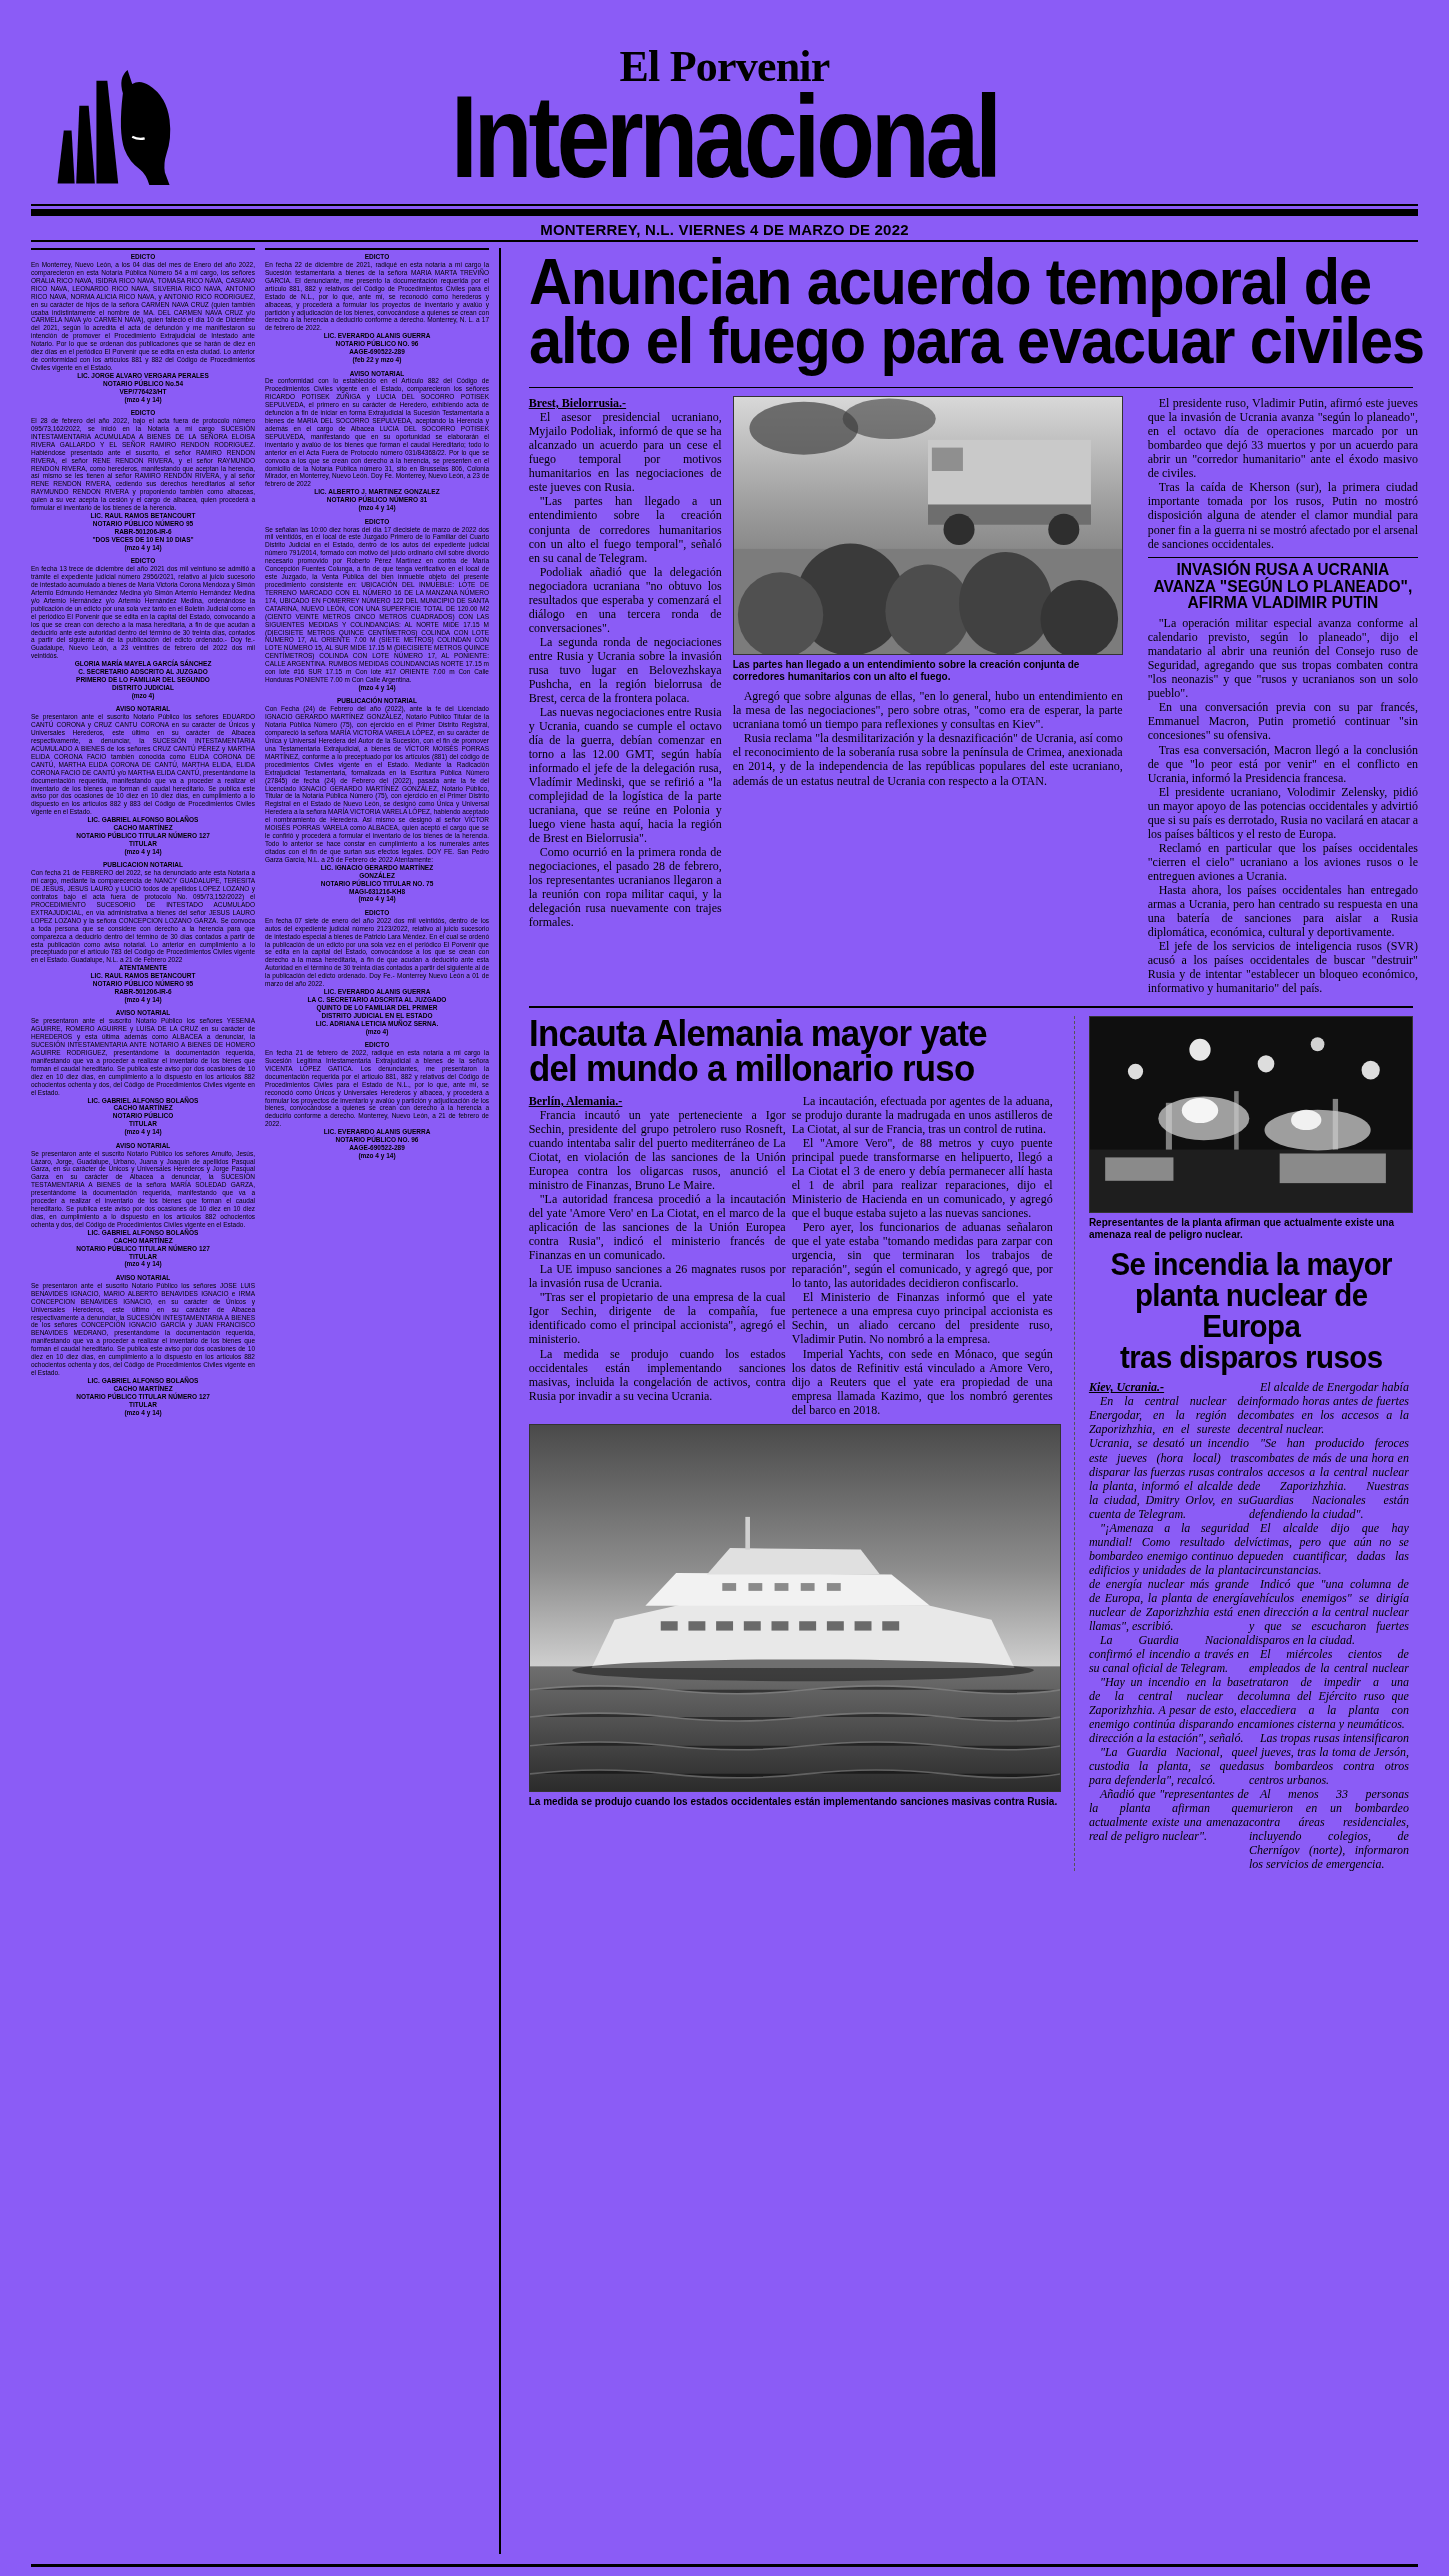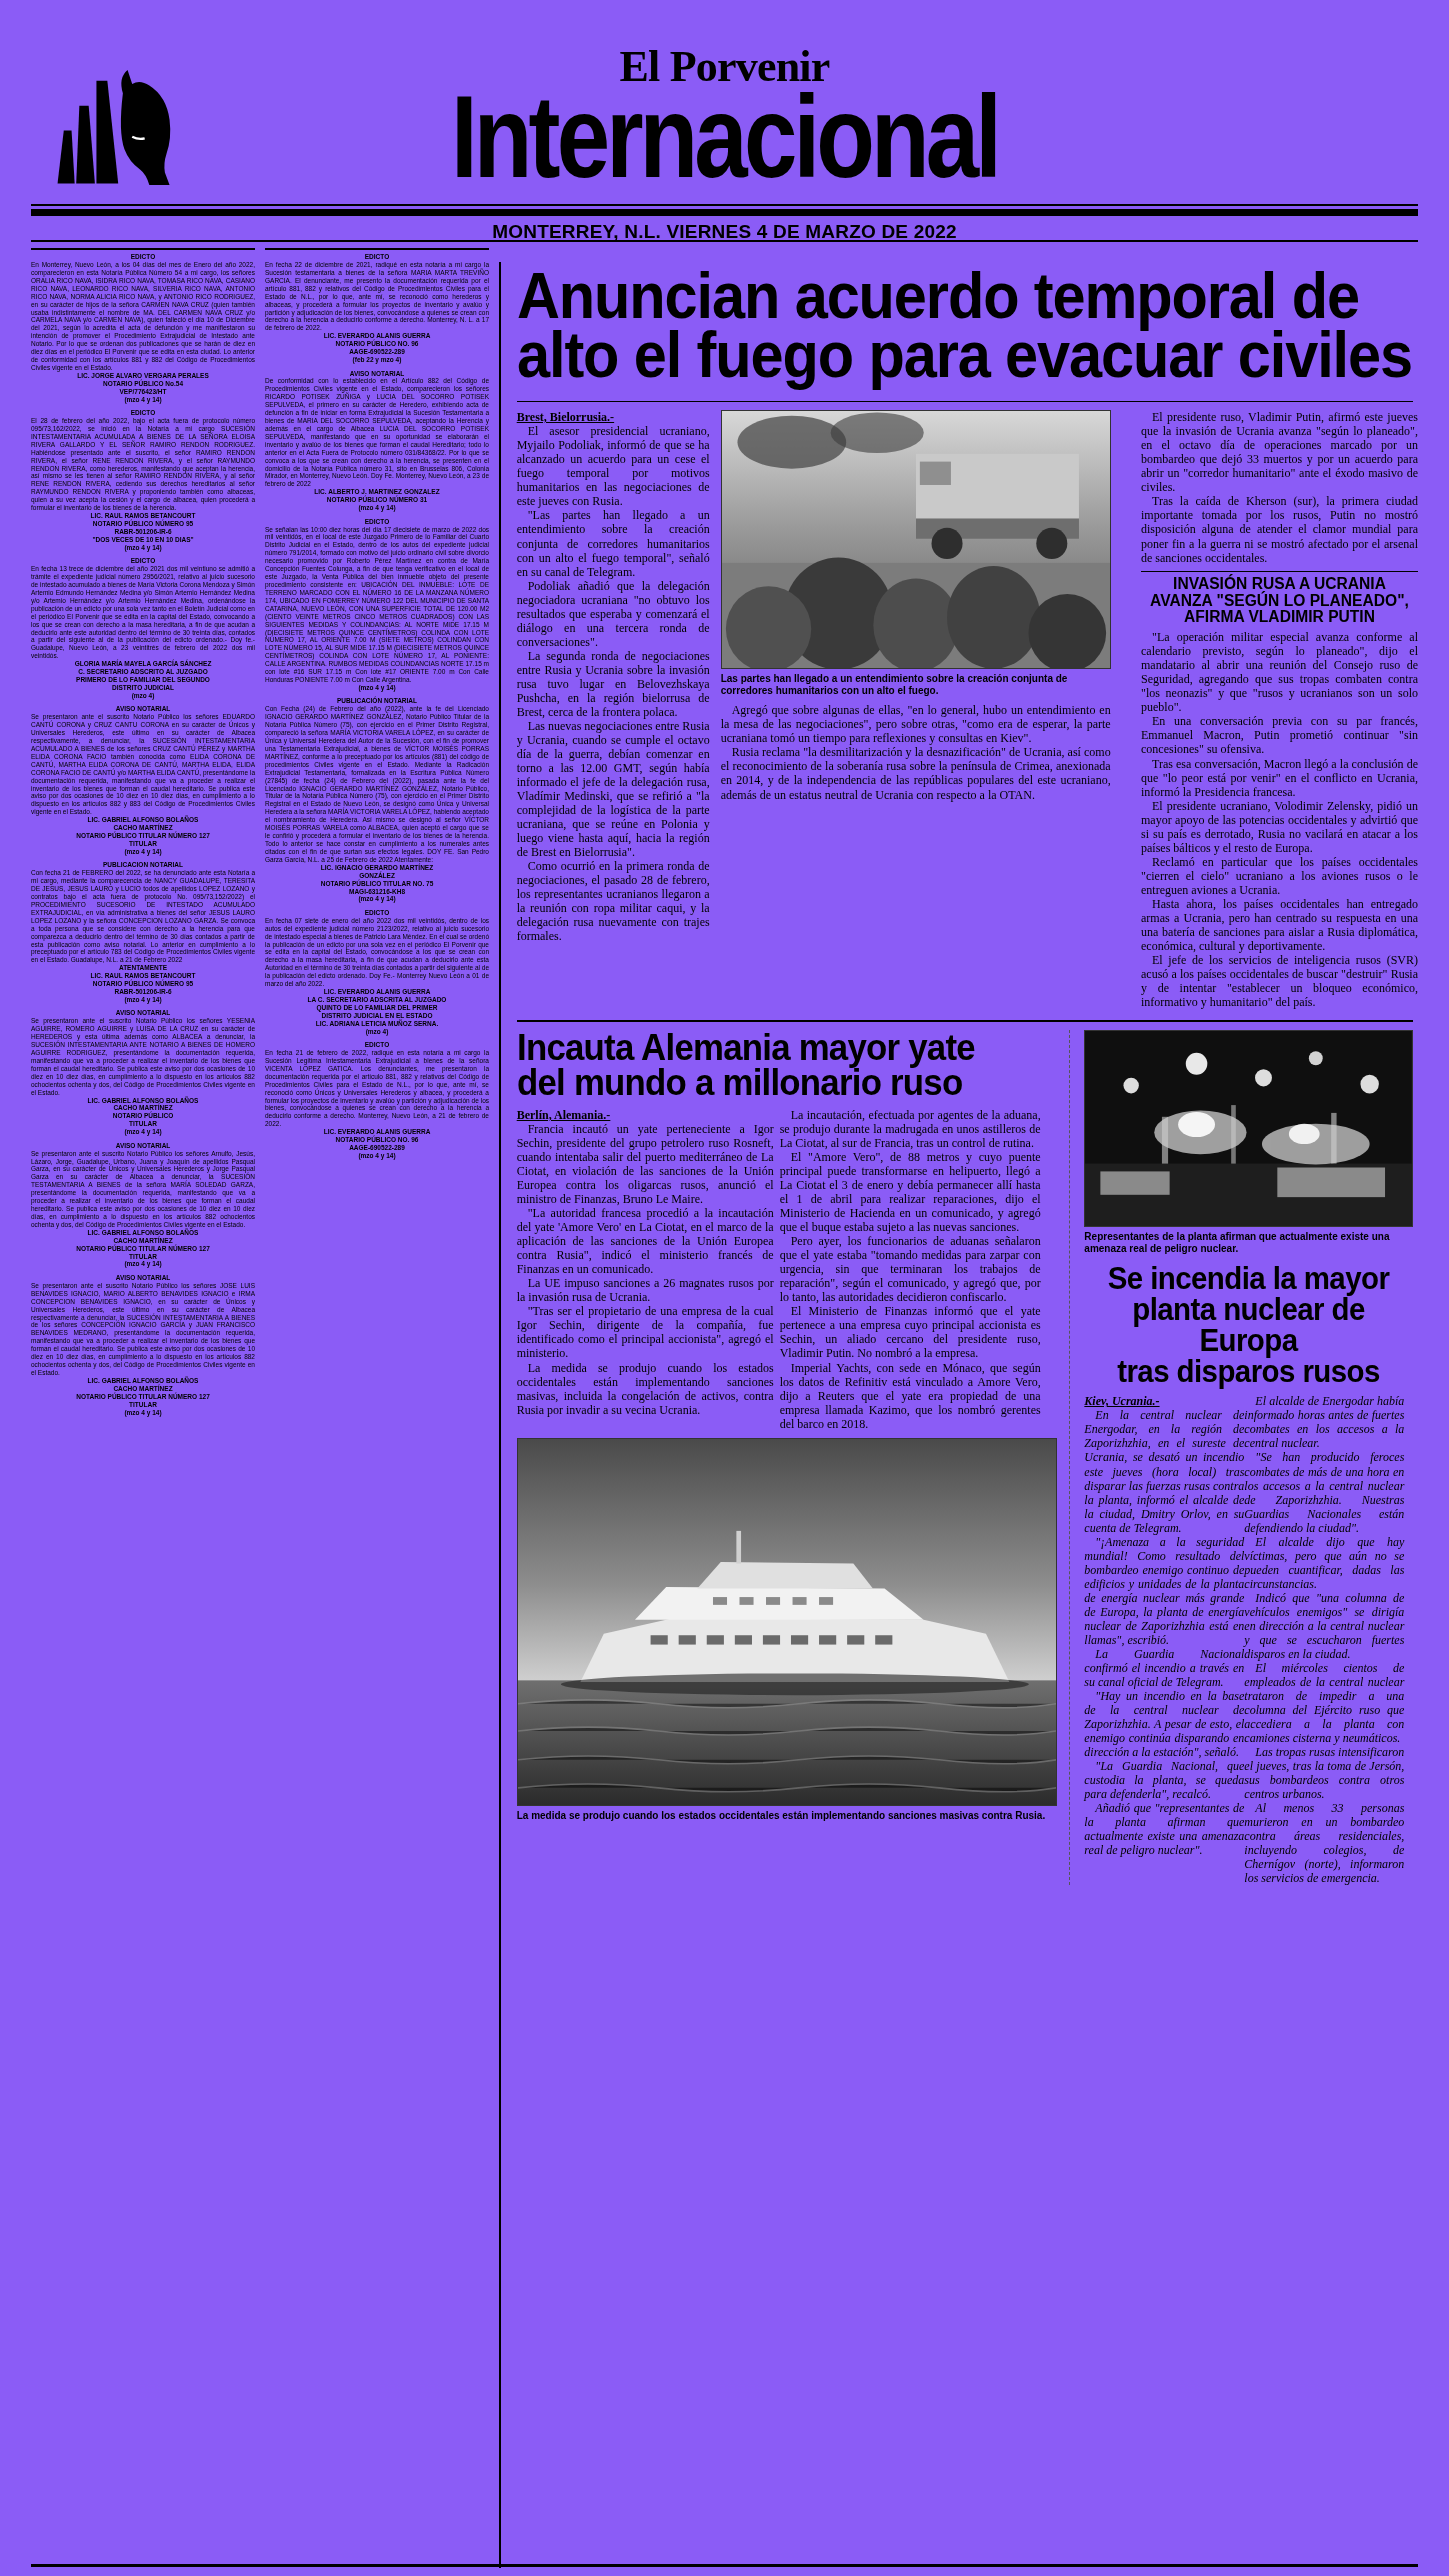--- a/index.html
+++ b/index.html
@@ -11,39 +11,39 @@
   .logo-mark{position:absolute;left:48px;top:45px;width:156px;height:140px;}
   .logo-mark svg{display:block;}
   .paper-name{position:absolute;left:0;right:0;top:41px;text-align:center;
       font-family:"Liberation Serif",serif;font-weight:bold;font-size:44px;letter-spacing:-0.8px;}
   .section-name{position:absolute;left:0;right:0;top:78px;text-align:center;
       font-family:"Liberation Sans",sans-serif;font-weight:bold;font-size:117px;
       letter-spacing:-4.7px;line-height:1;transform:scaleX(0.82);transform-origin:center top;}
   .rule-thick{position:absolute;left:31px;right:31px;top:209px;height:7px;background:#000;}
   .rule-thin{position:absolute;left:31px;right:31px;top:204px;height:1.6px;background:#000;}
   .dateline{position:absolute;left:0;right:0;top:221px;text-align:center;
-      font-family:"Liberation Sans",sans-serif;font-weight:bold;font-size:19px;letter-spacing:0.2px;}
+      font-family:"Liberation Sans",sans-serif;font-weight:bold;font-size:15px;letter-spacing:0.2px;}
   .rule-bottom{position:absolute;left:31px;right:31px;top:240px;height:2.3px;background:#000;}
 
   
   .body-area{position:absolute;left:31px;top:248px;width:1387px;height:2306px;}
 
   .legal-col{position:absolute;top:0;width:224px;height:2306px;
       font-family:"Liberation Sans",sans-serif;font-size:6.5px;line-height:1.22;text-align:justify;}
   .legal-col.c1{left:0;}
   .legal-col.c2{left:234px;}
   .legal-top-rule{border-top:2.3px solid #000;margin-bottom:3.1px;}
   .legal-block{margin-bottom:5.5px;}
   .legal-block .hd{text-align:center;font-weight:bold;font-size:6.5px;}
   .legal-block .p{text-align:justify;}
   .legal-block .ctr{text-align:center;}
   .legal-block .b{font-weight:bold;}
 
   .main-col{position:absolute;left:468px;top:0;width:919px;height:2306px;
-      border-left:2.3px solid #000;padding-left:11px;box-sizing:border-box;margin-top:14px;}
+      border-left:2.3px solid #000;padding-left:23px;box-sizing:border-box;}
 
   
   .lead-headline{font-family:"Liberation Sans",sans-serif;font-weight:bold;
       font-size:64px;line-height:0.92;letter-spacing:-1.2px;
       transform:scaleX(0.93);transform-origin:left top;margin:4.7px 0 0 4.7px;}
   .lead-headline div{white-space:nowrap;}
   .hr-lead{border-top:1.6px solid #000;margin:17px 4.7px 7.8px 4.7px;}
 
   .lead-body{display:flex;gap:25px;margin-left:4.7px;}
   .lead-left{width:608px;}

